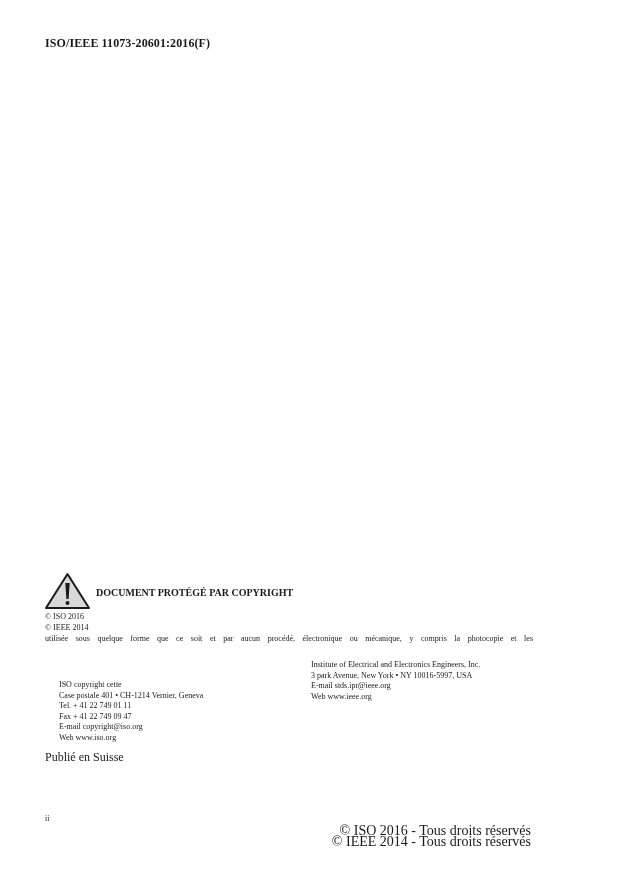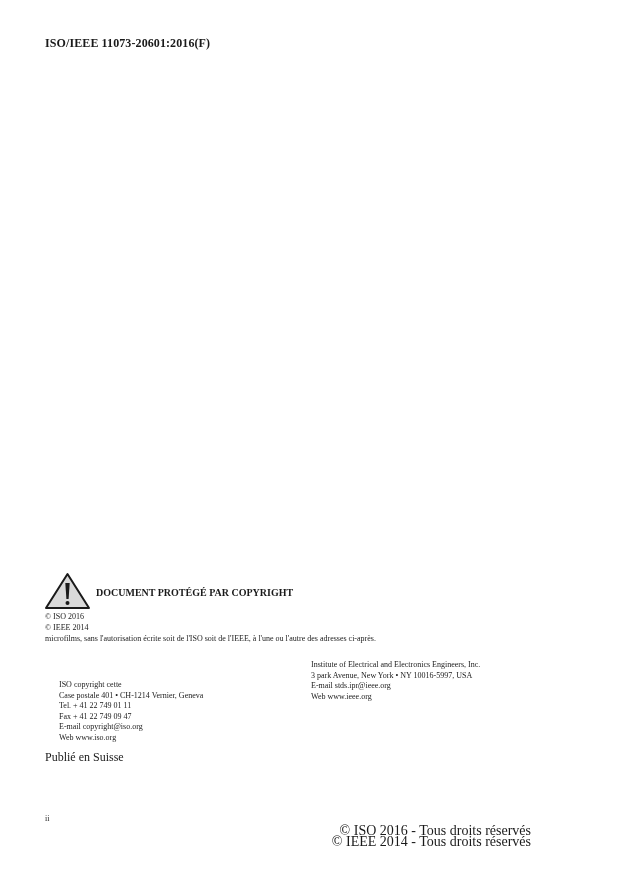--- a/index.html
+++ b/index.html
@@ -69,21 +69,21 @@
     <path d="M21.3,11 L25.7,11 L24.6,27 L22.4,27 Z" fill="#1a1a1a"></path>
     <circle cx="23.5" cy="31" r="2" fill="#1a1a1a"></circle>
   </svg>
 </div>
 <div class="warn-title">DOCUMENT PROTÉGÉ PAR COPYRIGHT</div>
 
 <div class="copy-line" style="top:612px;">© ISO 2016</div>
 <div class="copy-line" style="top:623px;">© IEEE 2014</div>
 
 <div class="para">
-  <span class="last">microfilms, sans l'autorisation écrite soit de l'ISO soit de l'IEEE, à l'une ou l'autre des adresses ci-après.</span>
+  <span>utilisée sous quelque forme que ce soit et par aucun procédé, électronique ou mécanique, y compris la photocopie et les</span>
 </div>
 
 <div class="addr addr-iso">
   <span>ISO copyright cette</span>
   <span>Case postale 401 • CH-1214 Vernier, Geneva</span>
   <span>Tel. + 41 22 749 01 11</span>
   <span>Fax + 41 22 749 09 47</span>
   <span>E-mail copyright@iso.org</span>
   <span>Web www.iso.org</span>
 </div>

